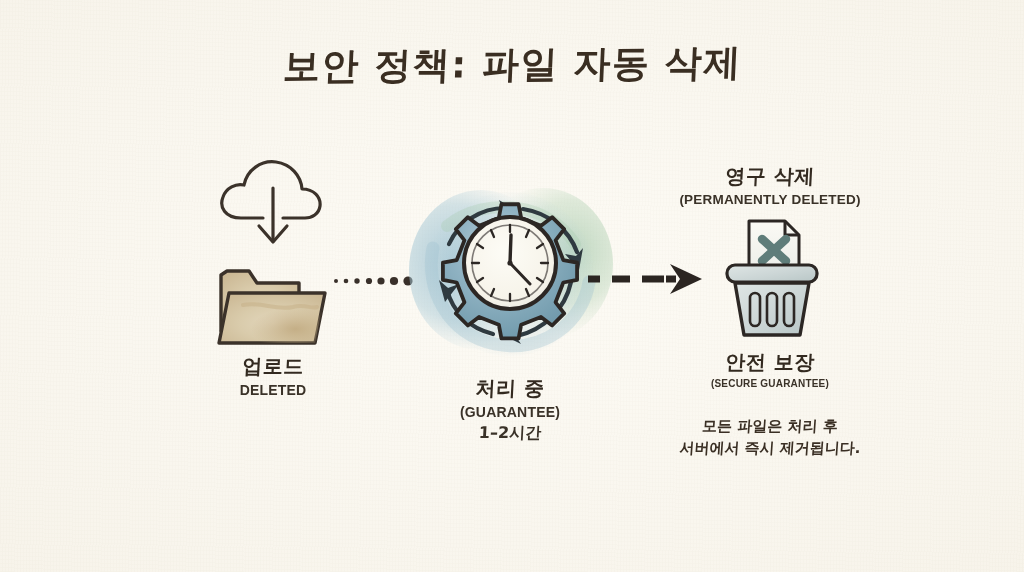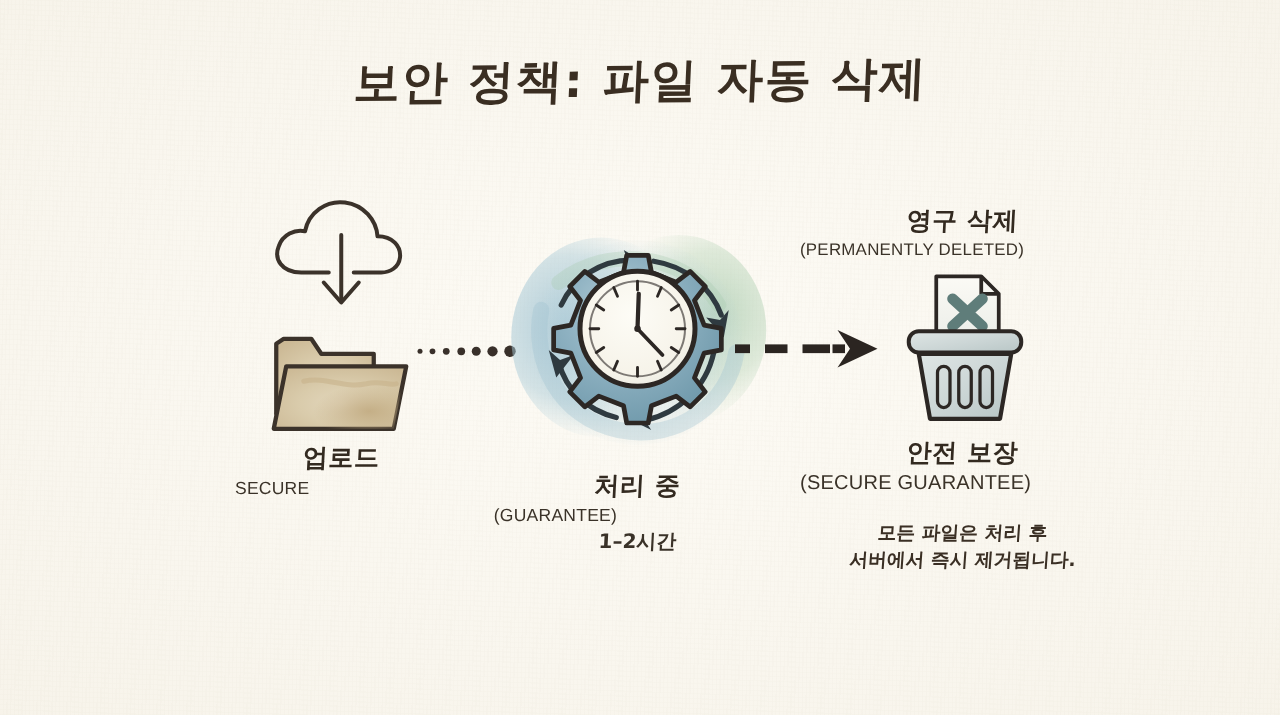--- a/index.html
+++ b/index.html
@@ -61,24 +61,25 @@
     font-weight: bold;
     font-size: 19px;
     color: #332a20;
     letter-spacing: .5px;
     text-align: center;
     transform: skewX(-3deg);
     white-space: nowrap;
   }
   .label-en {
     font-family: "Liberation Sans", sans-serif;
-    font-weight: normal;
+    font-weight: bold;
     font-size: 14px;
     color: #3a3228;
     letter-spacing: .2px;
+    text-align: center;
     white-space: nowrap;
   }
   .label-sub {
     font-family: "DejaVu Sans", sans-serif;
     font-weight: bold;
     font-size: 16px;
     color: #3a3228;
     text-align: center;
     transform: skewX(-3deg);
     white-space: nowrap;
@@ -96,21 +97,21 @@
   #processing-labels .label-kr { font-size: 20px; }
   #processing-labels .label-en { margin-top: 2px; }
   #processing-labels .label-sub { margin-top: 3px; }
 
   
   #node-delete { left: 640px; top: 163px; width: 260px; }
   #delete-top-labels .label-kr { font-size: 20px; }
   #delete-top-labels .label-en { margin-top: 2px; font-size: 13.5px; }
   #delete-bottom-labels { margin-top: 6px; }
   #delete-bottom-labels .label-kr { font-size: 20px; }
-  #delete-bottom-labels .label-en { margin-top: 2px; font-size: 16px; }
+  #delete-bottom-labels .label-en { margin-top: 2px; font-size: 10px; }
 
   
   #footnote {
     position: absolute;
     left: 640px;
     top: 416px;
     width: 260px;
     text-align: center;
   }
   #footnote div {
@@ -171,21 +172,21 @@
         <path d="M8 22 L8 78 L86 78 L86 30 L44 30 L36 18 L14 18 Z" fill="url(#folderWash)" stroke="#3b322a" stroke-width="3.4" stroke-linejoin="round"></path>
 
         <path d="M16 40 L112 40 L102 90 L6 90 Z" fill="url(#folderWash)" stroke="#3b322a" stroke-width="3.4" stroke-linejoin="round"></path>
         <path d="M16 40 L112 40 L102 90 L6 90 Z" fill="url(#folderBlot)" stroke="none"></path>
         <path d="M30 52 C48 48 62 58 80 54 C92 51 98 56 104 54" fill="none" stroke="#c7b188" stroke-width="4" stroke-linecap="round" opacity=".55"></path>
       </svg>
     </div>
 
     <div id="upload-labels">
       <div class="label-kr">업로드</div>
-      <div class="label-en">SECURE</div>
+      <div class="label-en">DELETED</div>
     </div>
   </div>
 
   <div id="connector-dots">
     <svg width="80" height="26" viewBox="0 0 80 26">
       <circle cx="4" cy="13" r="2.0" fill="#39302a"></circle>
       <circle cx="14" cy="13" r="2.3" fill="#39302a"></circle>
       <circle cx="25" cy="13" r="2.7" fill="#39302a"></circle>
       <circle cx="37" cy="13" r="3.1" fill="#39302a"></circle>
       <circle cx="49" cy="13" r="3.6" fill="#39302a"></circle>

